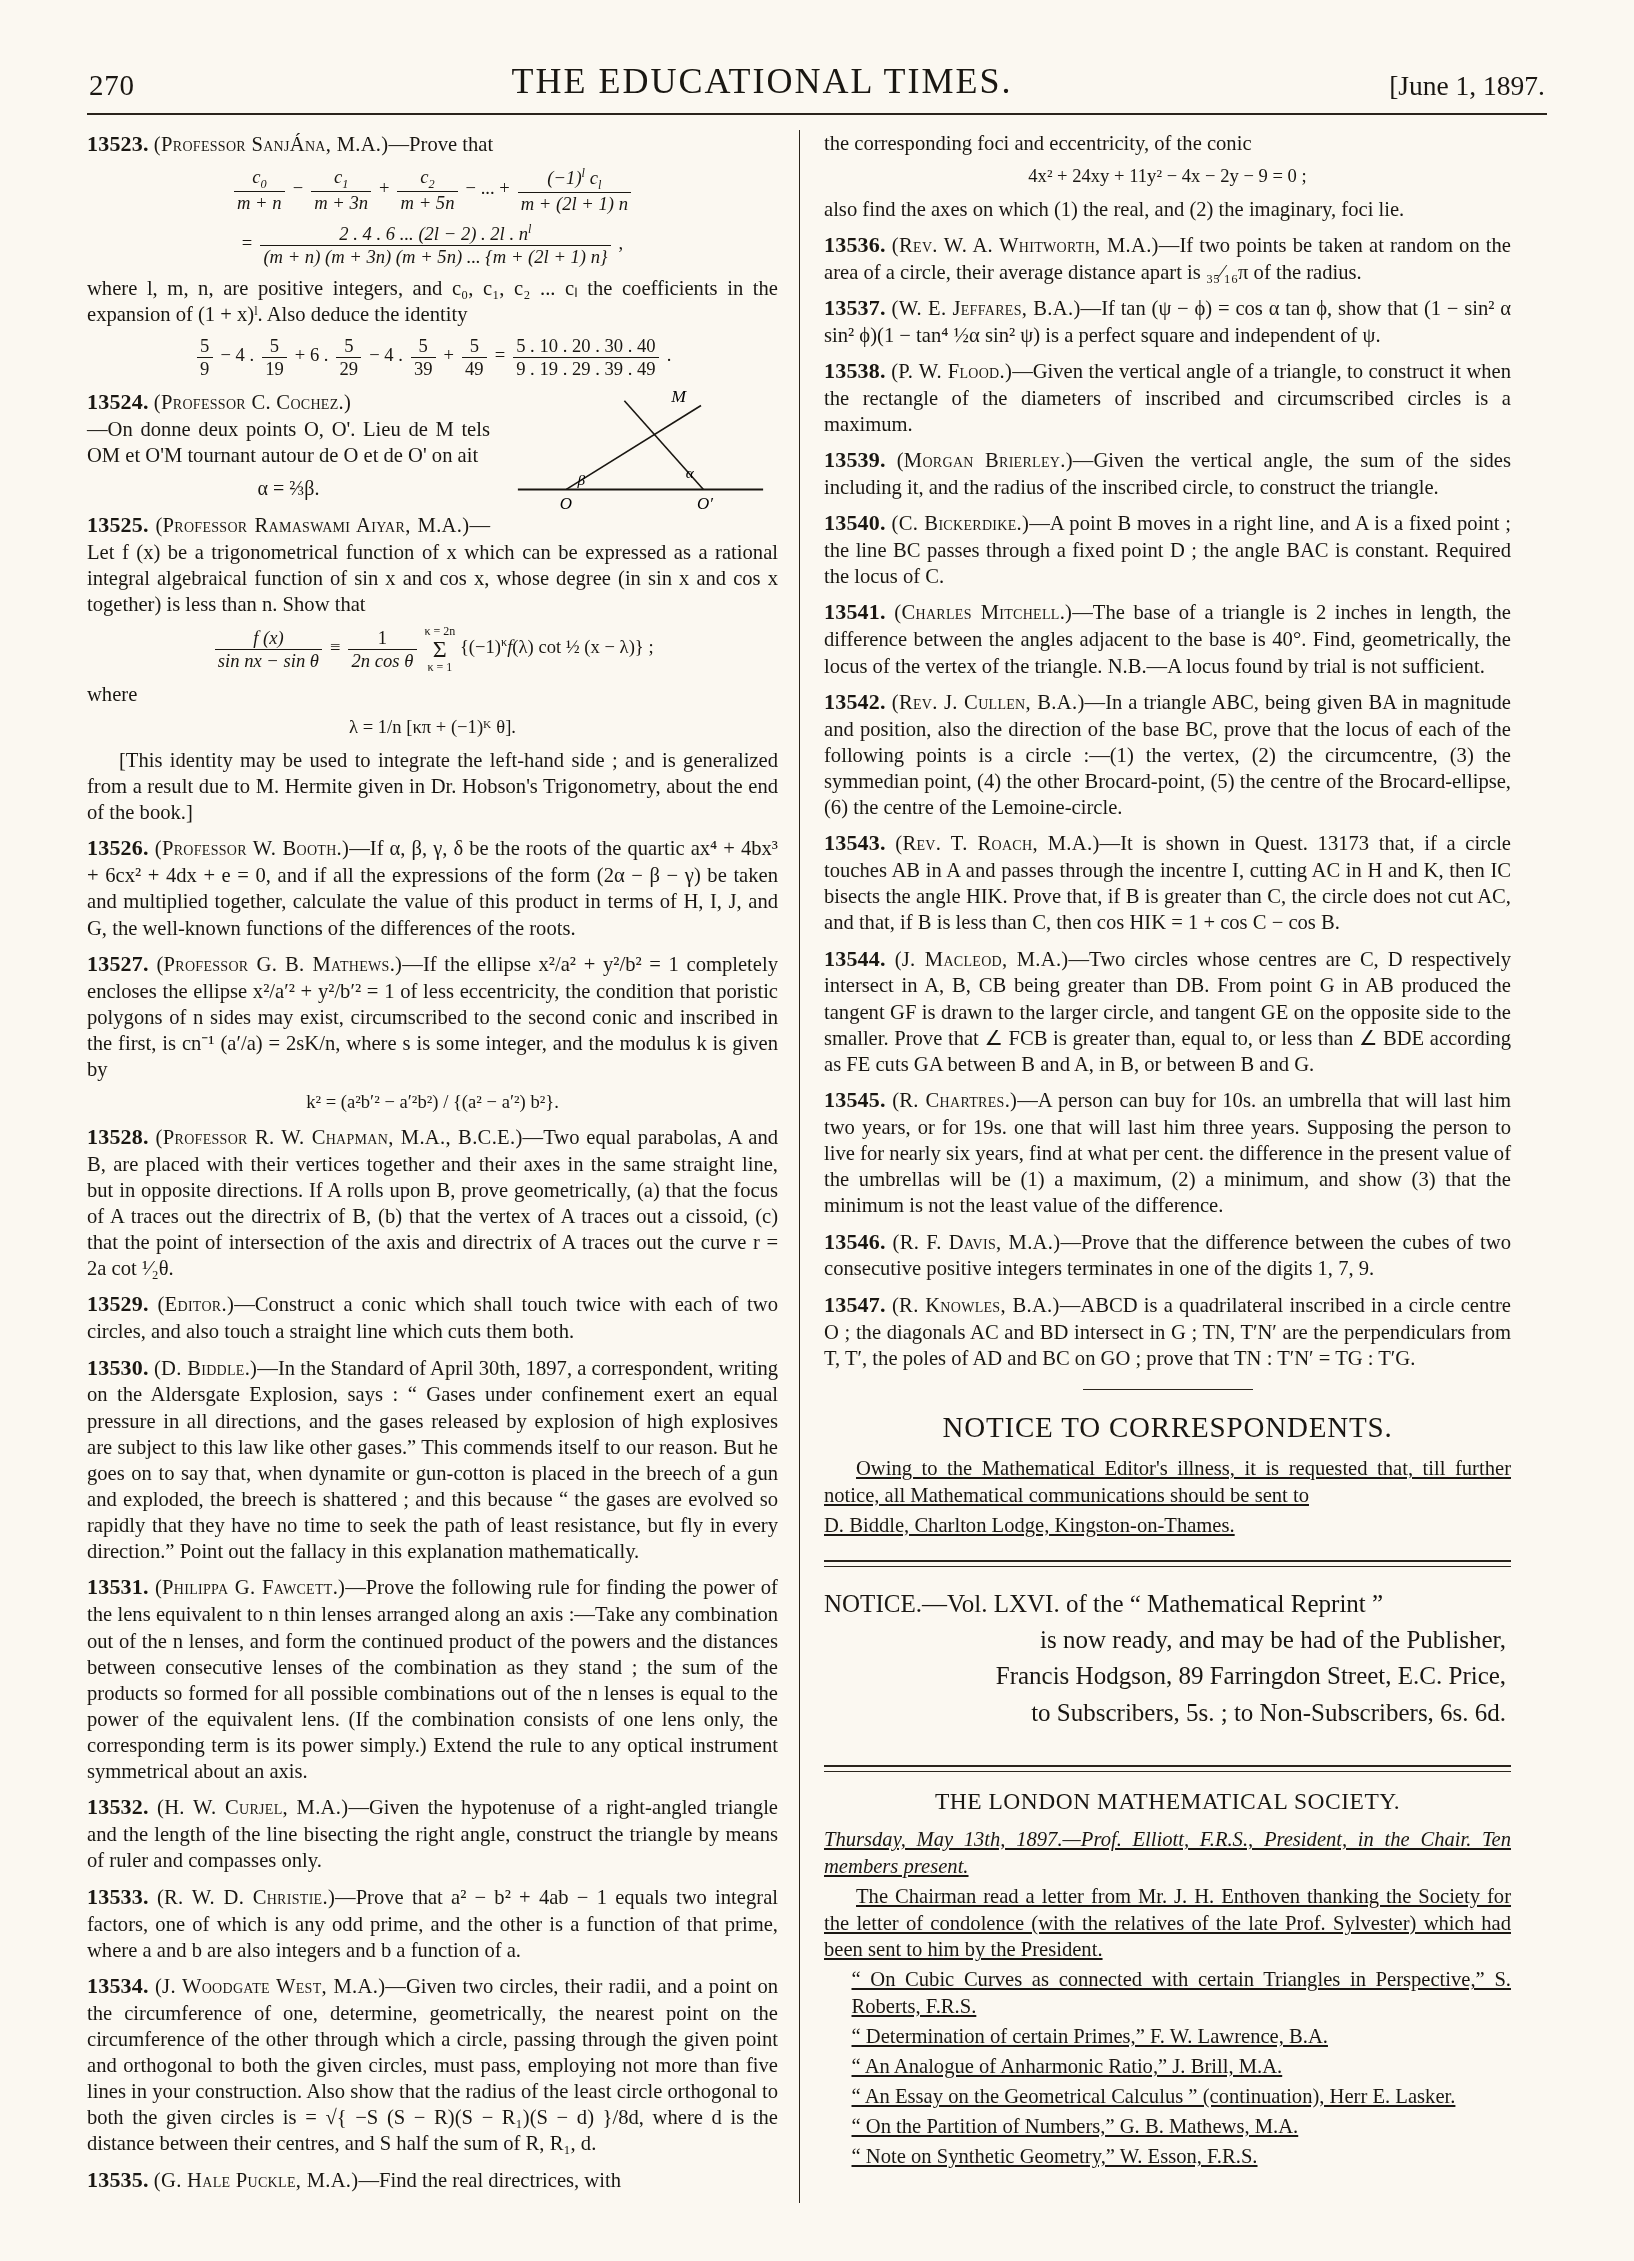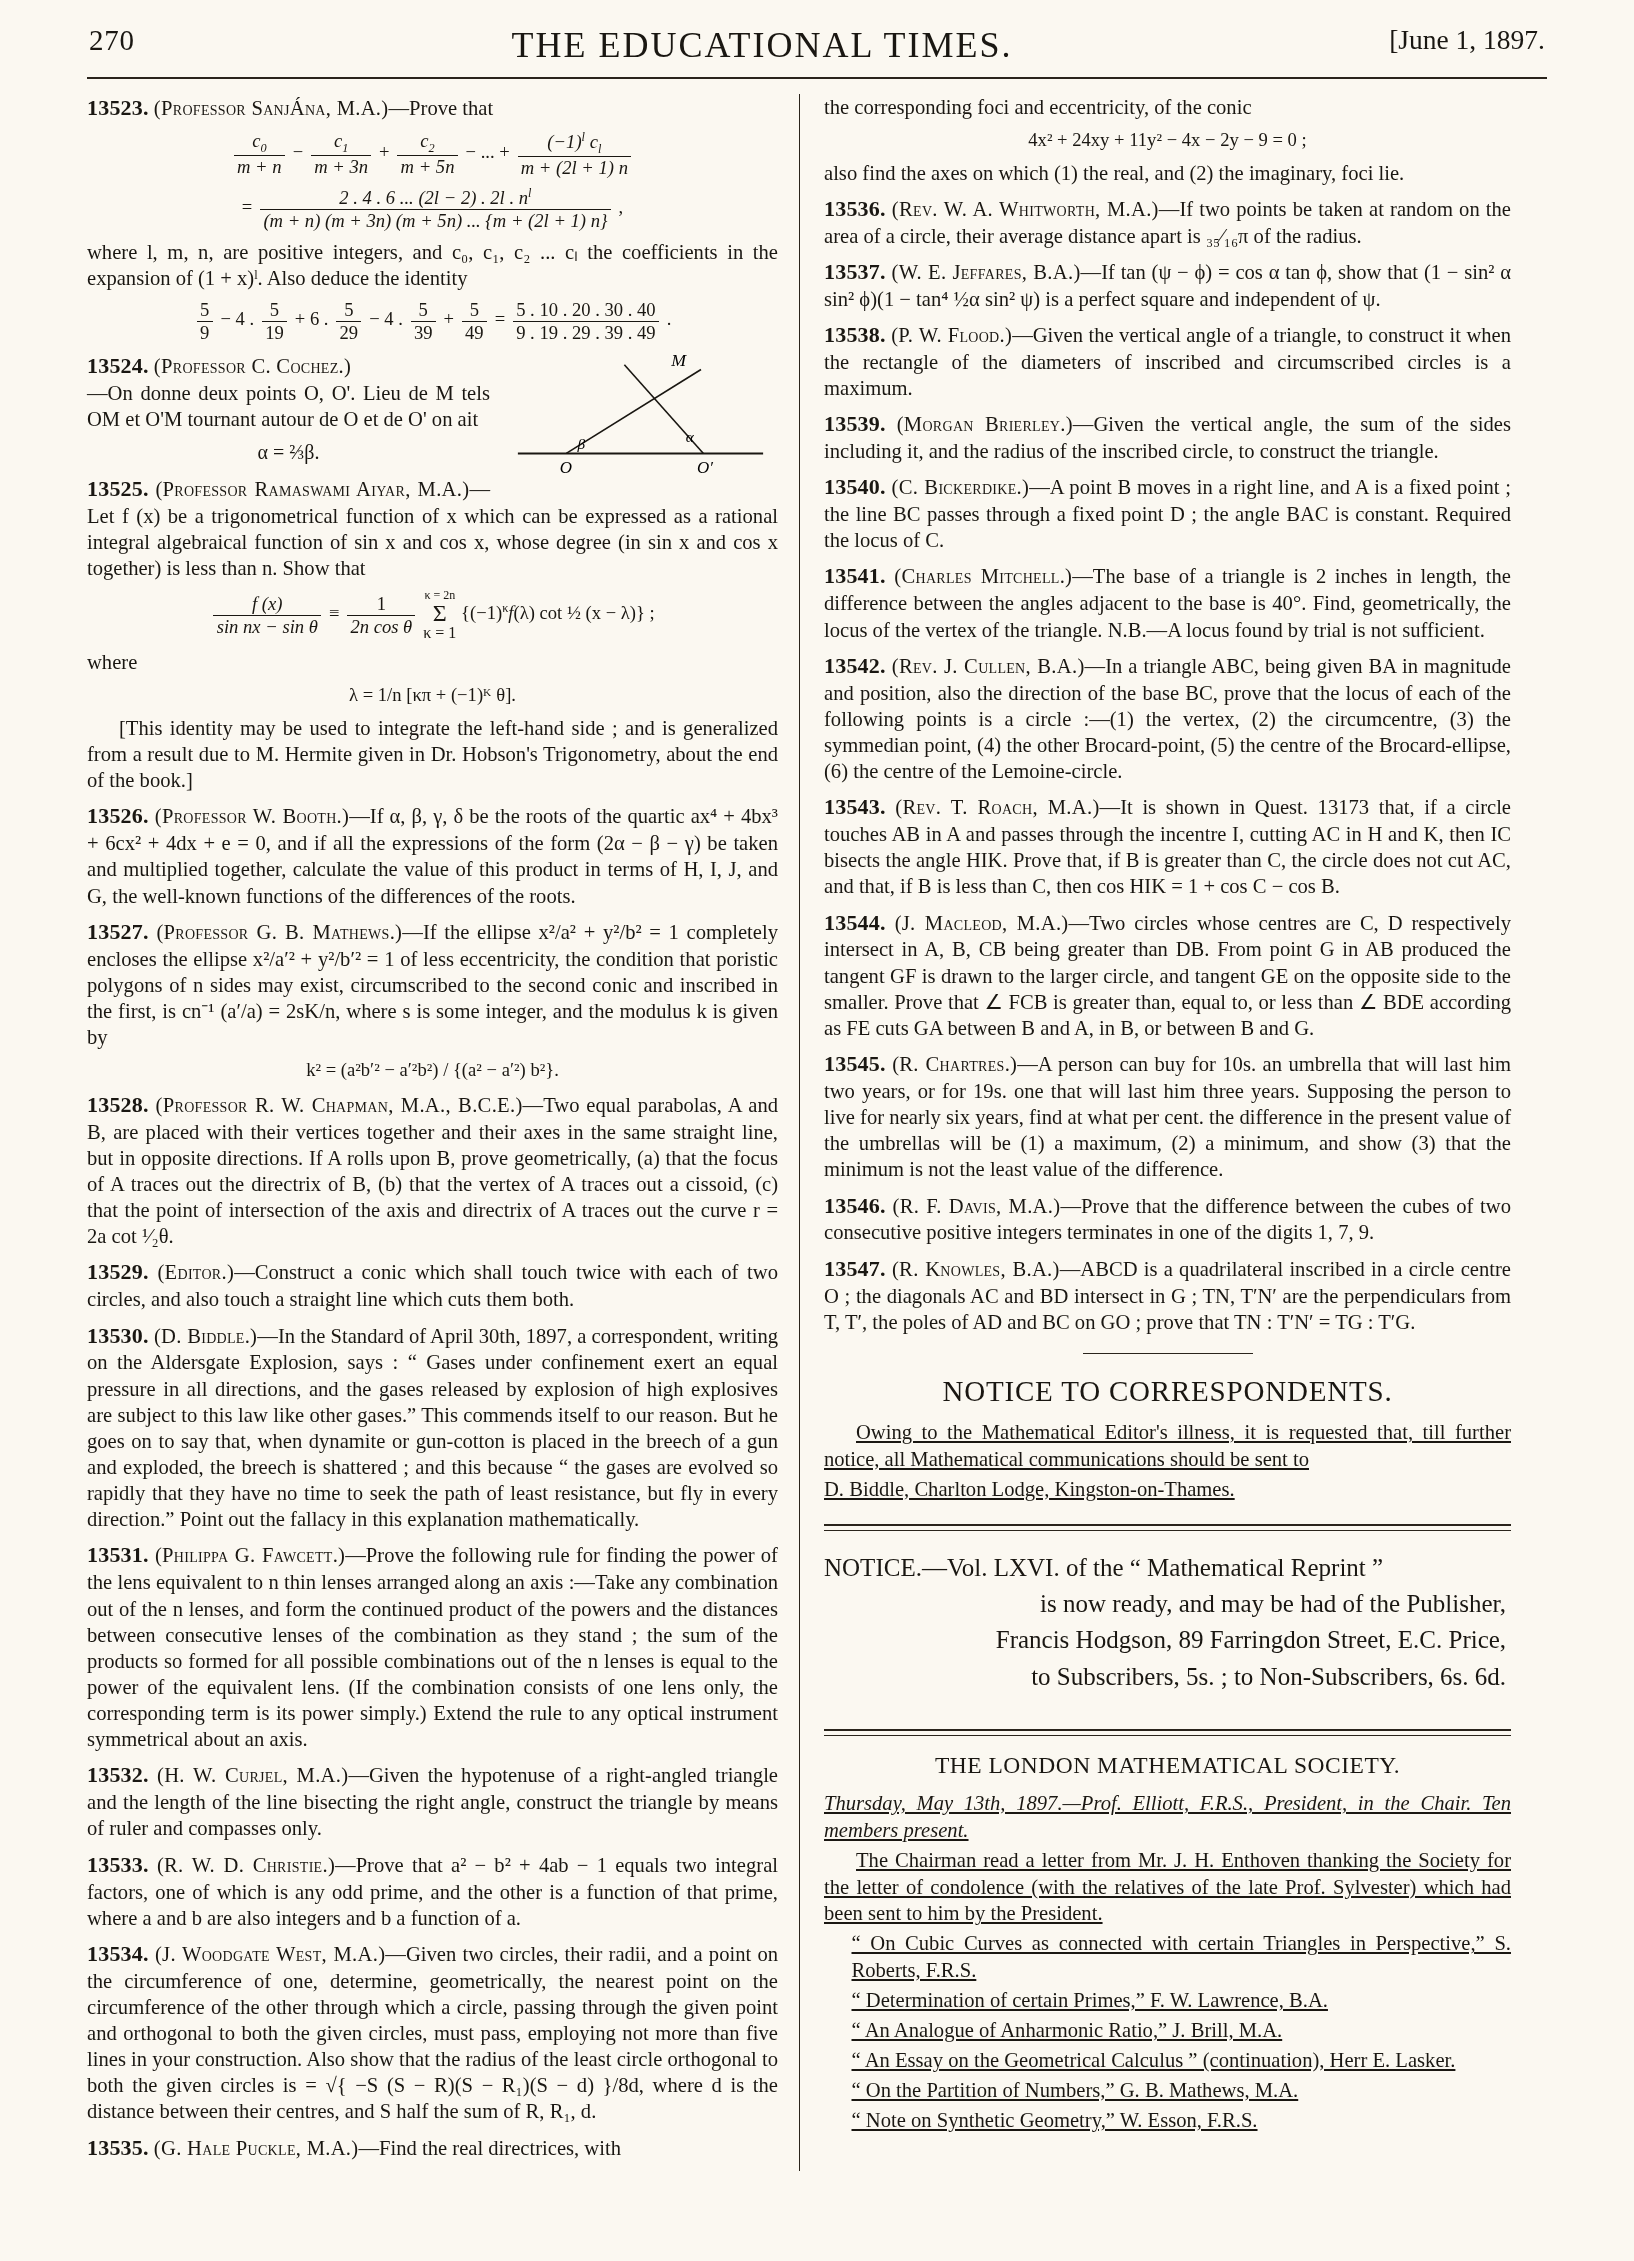--- a/index.html
+++ b/index.html
@@ -13,23 +13,23 @@
     position:relative;
     width:1634px;
     min-height:2261px;
     padding:0;
     box-sizing:border-box;
     background:#fbf8f1;
   }
   
   .masthead{
     display:flex;
-    align-items:flex-start;
+    align-items:flex-end;
     justify-content:space-between;
-    padding:24px 89px 0 89px;
+    padding:60px 89px 0 89px;
   }
   .masthead .folio{
     font-size:29px;
     letter-spacing:0.8px;
   }
   .masthead .title{
     font-size:36px;
     letter-spacing:2px;
     font-variant:normal;
     text-align:center;
@@ -201,21 +201,21 @@
       <div class="item">
         <span class="num">13525.</span>
         <span class="sc">(Professor Ramaswami Aiyar, M.A.)</span><span>—Let  f (x)  be a trigonometrical function of  x  which can be expressed as a rational integral algebraical function of sin x and cos x, whose degree (in sin x and cos x together) is less than n.   Show that</span>
         <span class="eq small">
           <span class="frac"><span class="ital">f (x)</span><span class="den ital">sin nx − sin θ</span></span>
           ≡
           <span class="frac"><span>1</span><span class="den ital">2n cos θ</span></span>
           <span style="display:inline-block;text-align:center;line-height:1;vertical-align:middle;">
             <span style="display:block;font-size:12px;">κ = 2n</span>
             <span style="display:block;font-size:24px;">Σ</span>
-            <span style="display:block;font-size:16px;">κ = 1</span>
+            <span style="display:block;font-size:12px;">κ = 1</span>
           </span>
           {(−1)<span class="sup">κ</span><span class="ital">f</span>(λ) cot ½ (x − λ)} ;
         </span>
         <span>where</span>
         <span class="eq small">λ = 1/n  [κπ + (−1)ᴷ θ].</span>
         <span class="indent" style="display:block">[This identity may be used to integrate the left-hand side ; and is generalized from a result due to M. Hermite given in Dr. Hobson's Trigonometry, about the end of the book.]</span>
       </div>
 
       <div class="item">
         <span class="num">13526.</span>

